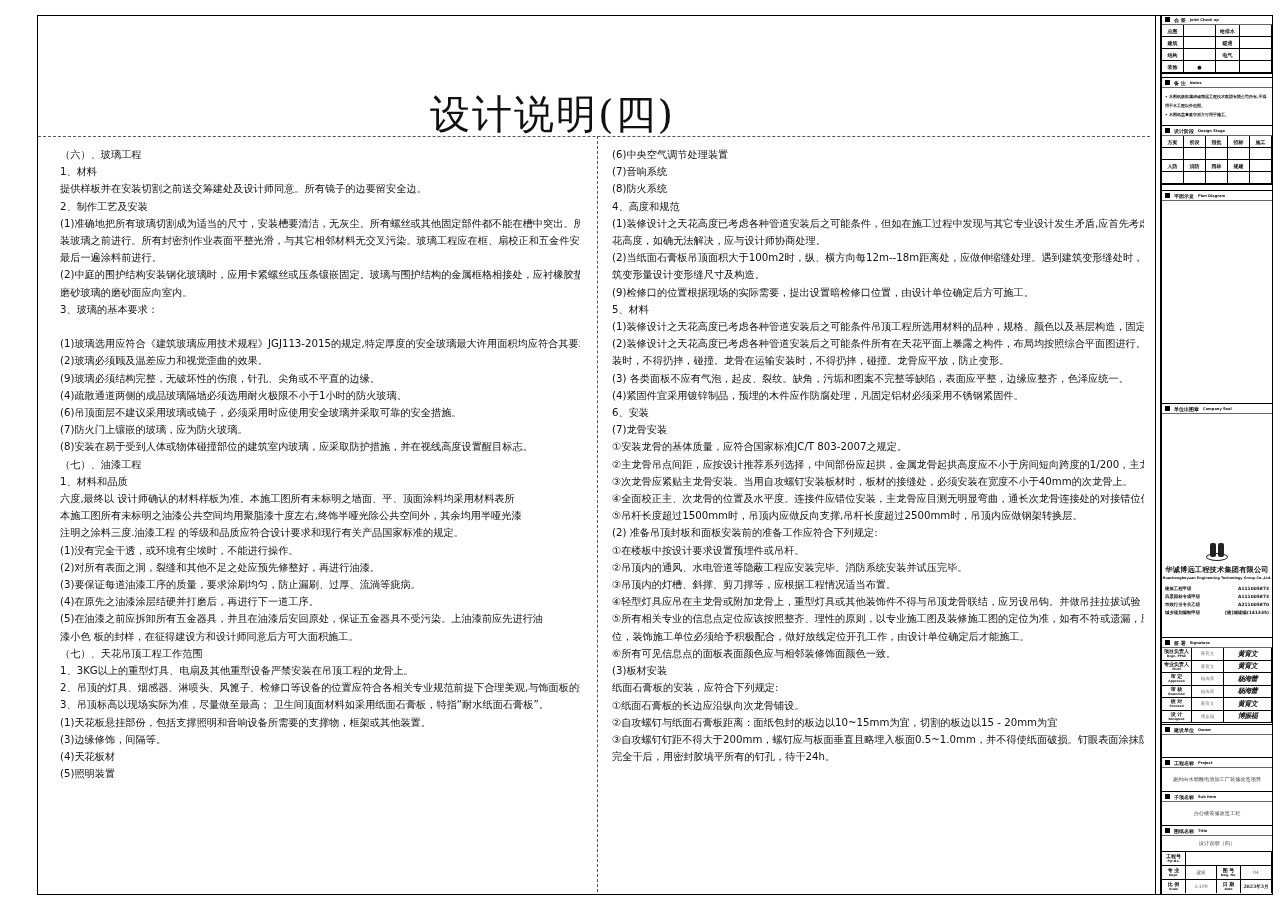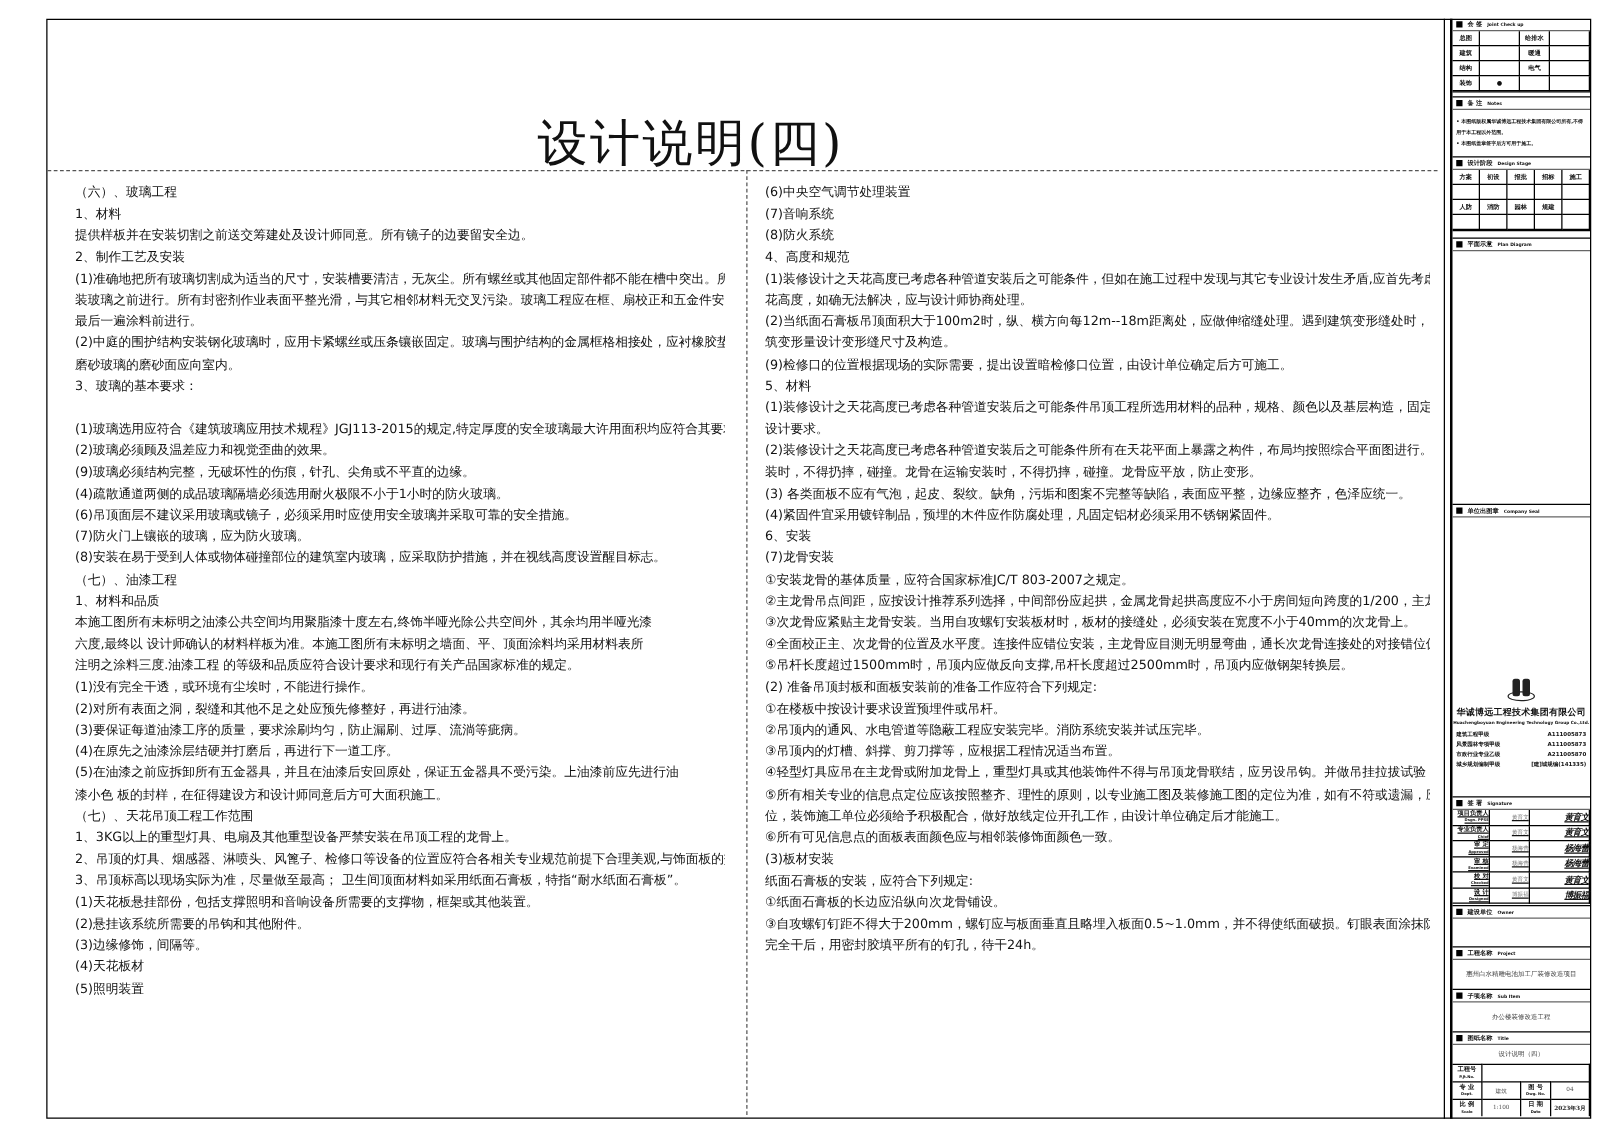--- a/index.html
+++ b/index.html
@@ -28,21 +28,21 @@
   .notes { padding: 4px 3px; font-size: 4px; font-weight: bold; line-height: 9px; }
   .company { text-align: center; }
   .logo { width: 22px; height: 20px; margin: 6px auto 4px; position: relative; }
   .logo .c { position: absolute; width: 6px; height: 14px; background: #222; top: 2px; border-radius: 2px; }
   .logo .ring { position: absolute; left: 0; top: 12px; width: 22px; height: 8px; border: 1.5px solid #222; border-radius: 50%; }
   .cname { font-size: 7.2px; font-weight: bold; letter-spacing: 0.2px; }
   .cname-en { font-size: 3.4px; font-weight: bold; margin-top: 1px; }
   .quals { margin-top: 5px; padding: 0 3px; }
   .qual { display: flex; justify-content: space-between; font-size: 4.4px; font-weight: bold; line-height: 8px; }
   .sig-grid { display: grid; grid-template-columns: 30px 32px 48px; }
-  .sig-grid div { height: 12.5px; border-right: 1px solid #000; border-bottom: 1px solid #000; display: flex; align-items: flex-end; justify-content: center; flex-direction: column; text-decoration: underline; }
+  .sig-grid div { height: 12.5px; border-right: 1px solid #000; border-bottom: 1px solid #000; display: flex; align-items: center; justify-content: center; flex-direction: column; }
   .sig-role { font-size: 5px; font-weight: bold; line-height: 5px; }
   .sig-role-en { font-size: 3px; font-weight: bold; }
   .sig-name { font-size: 4.5px; color: #777; }
   .sig-scribble { font-family: "DejaVu Serif", serif; font-size: 7px; font-style: italic; font-weight: bold; letter-spacing: -0.5px; }
   .tb-val { height: 30px; display: flex; align-items: center; justify-content: center; font-size: 5.2px; color: #444; font-family: "DejaVu Serif", serif; }
   .bottom-grid { display: grid; grid-template-columns: 24px 31px 24px 31px; }
   .bottom-grid div { height: 14px; border-right: 1px solid #000; border-top: 1px solid #000; display: flex; align-items: center; justify-content: center; flex-direction: column; }
   .bl { font-size: 5px; font-weight: bold; line-height: 5px; }
   .bl-en { font-size: 3px; font-weight: bold; }
   .bv { font-size: 4.6px; color: #555; font-family: "DejaVu Serif", serif; }
@@ -71,52 +71,50 @@
     <div class="line gap"></div>
     <div class="line">(1)玻璃选用应符合《建筑玻璃应用技术规程》JGJ113-2015的规定,特定厚度的安全玻璃最大许用面积均应符合其要求。</div>
     <div class="line">(2)玻璃必须顾及温差应力和视觉歪曲的效果。</div>
     <div class="line">(9)玻璃必须结构完整，无破坏性的伤痕，针孔、尖角或不平直的边缘。</div>
     <div class="line">(4)疏散通道两侧的成品玻璃隔墙必须选用耐火极限不小于1小时的防火玻璃。</div>
     <div class="line">(6)吊顶面层不建议采用玻璃或镜子，必须采用时应使用安全玻璃并采取可靠的安全措施。</div>
     <div class="line">(7)防火门上镶嵌的玻璃，应为防火玻璃。</div>
     <div class="line">(8)安装在易于受到人体或物体碰撞部位的建筑室内玻璃，应采取防护措施，并在视线高度设置醒目标志。</div>
     <div class="line">（七）、油漆工程</div>
     <div class="line">1、材料和品质</div>
+    <div class="line">六度,最终以  设计师确认的材料样板为准。本施工图所有未标明之墙面、平、顶面涂料均采用材料表所</div>
     <div class="line">本施工图所有未标明之油漆公共空间均用聚脂漆十度左右,终饰半哑光除公共空间外，其余均用半哑光漆</div>
-    <div class="line">六度,最终以  设计师确认的材料样板为准。本施工图所有未标明之墙面、平、顶面涂料均采用材料表所</div>
     <div class="line">注明之涂料三度.油漆工程  的等级和品质应符合设计要求和现行有关产品国家标准的规定。</div>
     <div class="line">(1)没有完全干透，或环境有尘埃时，不能进行操作。</div>
     <div class="line">(2)对所有表面之洞，裂缝和其他不足之处应预先修整好，再进行油漆。</div>
     <div class="line">(3)要保证每道油漆工序的质量，要求涂刷均匀，防止漏刷、过厚、流淌等疵病。</div>
     <div class="line">(4)在原先之油漆涂层结硬并打磨后，再进行下一道工序。</div>
     <div class="line">(5)在油漆之前应拆卸所有五金器具，并且在油漆后安回原处，保证五金器具不受污染。上油漆前应先进行油</div>
     <div class="line">漆小色  板的封样，在征得建设方和设计师同意后方可大面积施工。</div>
     <div class="line">（七）、天花吊顶工程工作范围</div>
     <div class="line">1、3KG以上的重型灯具、电扇及其他重型设备严禁安装在吊顶工程的龙骨上。</div>
     <div class="line">2、吊顶的灯具、烟感器、淋喷头、风篦子、检修口等设备的位置应符合各相关专业规范前提下合理美观,与饰面板的交接应吻合严密。</div>
     <div class="line">3、吊顶标高以现场实际为准，尽量做至最高；  卫生间顶面材料如采用纸面石膏板，特指“耐水纸面石膏板”。</div>
     <div class="line"> (1)天花板悬挂部份，包括支撑照明和音响设备所需要的支撑物，框架或其他装置。</div>
-    <div class="line"> (2)悬挂该系统所需要的吊钩和其他附件。</div>
     <div class="line"> (3)边缘修饰，间隔等。</div>
     <div class="line"> (4)天花板材</div>
     <div class="line"> (5)照明装置</div>
   </div>
 <div class="col col-right" id="right-col">
     <div class="line">(6)中央空气调节处理装置</div>
     <div class="line"> (7)音响系统</div>
     <div class="line"> (8)防火系统</div>
     <div class="line">4、高度和规范</div>
     <div class="line"> (1)装修设计之天花高度已考虑各种管道安装后之可能条件，但如在施工过程中发现与其它专业设计发生矛盾,应首先考虑更改管道，保证天</div>
     <div class="line">花高度，如确无法解决，应与设计师协商处理。</div>
     <div class="line"> (2)当纸面石膏板吊顶面积大于100m2时，纵、横方向每12m--18m距离处，应做伸缩缝处理。遇到建筑变形缝处时，吊顶宜根据建</div>
     <div class="line">筑变形量设计变形缝尺寸及构造。</div>
     <div class="line">(9)检修口的位置根据现场的实际需要，提出设置暗检修口位置，由设计单位确定后方可施工。</div>
     <div class="line">5、材料</div>
     <div class="line"> (1)装修设计之天花高度已考虑各种管道安装后之可能条件吊顶工程所选用材料的品种，规格、颜色以及基层构造，固定方法应符合规范及</div>
-    <div class="line">设计要求。</div>
     <div class="line"> (2)装修设计之天花高度已考虑各种管道安装后之可能条件所有在天花平面上暴露之构件，布局均按照综合平面图进行。吊顶龙骨在运输安</div>
     <div class="line">装时，不得扔摔，碰撞。龙骨在运输安装时，不得扔摔，碰撞。龙骨应平放，防止变形。</div>
     <div class="line"> (3) 各类面板不应有气泡，起皮、裂纹。缺角，污垢和图案不完整等缺陷，表面应平整，边缘应整齐，色泽应统一。</div>
     <div class="line"> (4)紧固件宜采用镀锌制品，预埋的木件应作防腐处理，凡固定铝材必须采用不锈钢紧固件。</div>
     <div class="line">6、安装</div>
     <div class="line"> (7)龙骨安装</div>
     <div class="line">①安装龙骨的基体质量，应符合国家标准JC/T 803-2007之规定。</div>
     <div class="line">②主龙骨吊点间距，应按设计推荐系列选择，中间部份应起拱，金属龙骨起拱高度应不小于房间短向跨度的1/200，主龙骨安装后应及时校</div>
     <div class="line">③次龙骨应紧贴主龙骨安装。当用自攻螺钉安装板材时，板材的接缝处，必须安装在宽度不小于40mm的次龙骨上。</div>
     <div class="line">④全面校正主、次龙骨的位置及水平度。连接件应错位安装，主龙骨应目测无明显弯曲，通长次龙骨连接处的对接错位偏差不得超过2mm。</div>
@@ -125,20 +123,21 @@
     <div class="line">①在楼板中按设计要求设置预埋件或吊杆。</div>
     <div class="line">②吊顶内的通风、水电管道等隐蔽工程应安装完毕。消防系统安装并试压完毕。</div>
     <div class="line">③吊顶内的灯槽、斜撑、剪刀撑等，应根据工程情况适当布置。</div>
     <div class="line">④轻型灯具应吊在主龙骨或附加龙骨上，重型灯具或其他装饰件不得与吊顶龙骨联结，应另设吊钩。并做吊挂拉拔试验，确保安装安全。</div>
     <div class="line">⑤所有相关专业的信息点定位应该按照整齐、理性的原则，以专业施工图及装修施工图的定位为准，如有不符或遗漏，应及时通知专业设计单</div>
     <div class="line">位，装饰施工单位必须给予积极配合，做好放线定位开孔工作，由设计单位确定后才能施工。</div>
     <div class="line">⑥所有可见信息点的面板表面颜色应与相邻装修饰面颜色一致。</div>
     <div class="line">(3)板材安装</div>
     <div class="line">纸面石膏板的安装，应符合下列规定:</div>
     <div class="line">①纸面石膏板的长边应沿纵向次龙骨铺设。</div>
+    <div class="line">②自攻螺钉与纸面石膏板距离：面纸包封的板边以10~15mm为宜，切割的板边以15  -  20mm为宜</div>
     <div class="line">③自攻螺钉钉距不得大于200mm，螺钉应与板面垂直且略埋入板面0.5~1.0mm，并不得使纸面破损。钉眼表面涂抹防  锈漆，待防锈漆</div>
     <div class="line">完全干后，用密封胶填平所有的钉孔，待干24h。</div>
   </div>
 
 <div class="tb">
   <div class="tb-inner">
 
     <div class="tb-sec" style="top:0;border-top:none;">
       <div class="tb-head">
           <span class="sq"></span>

